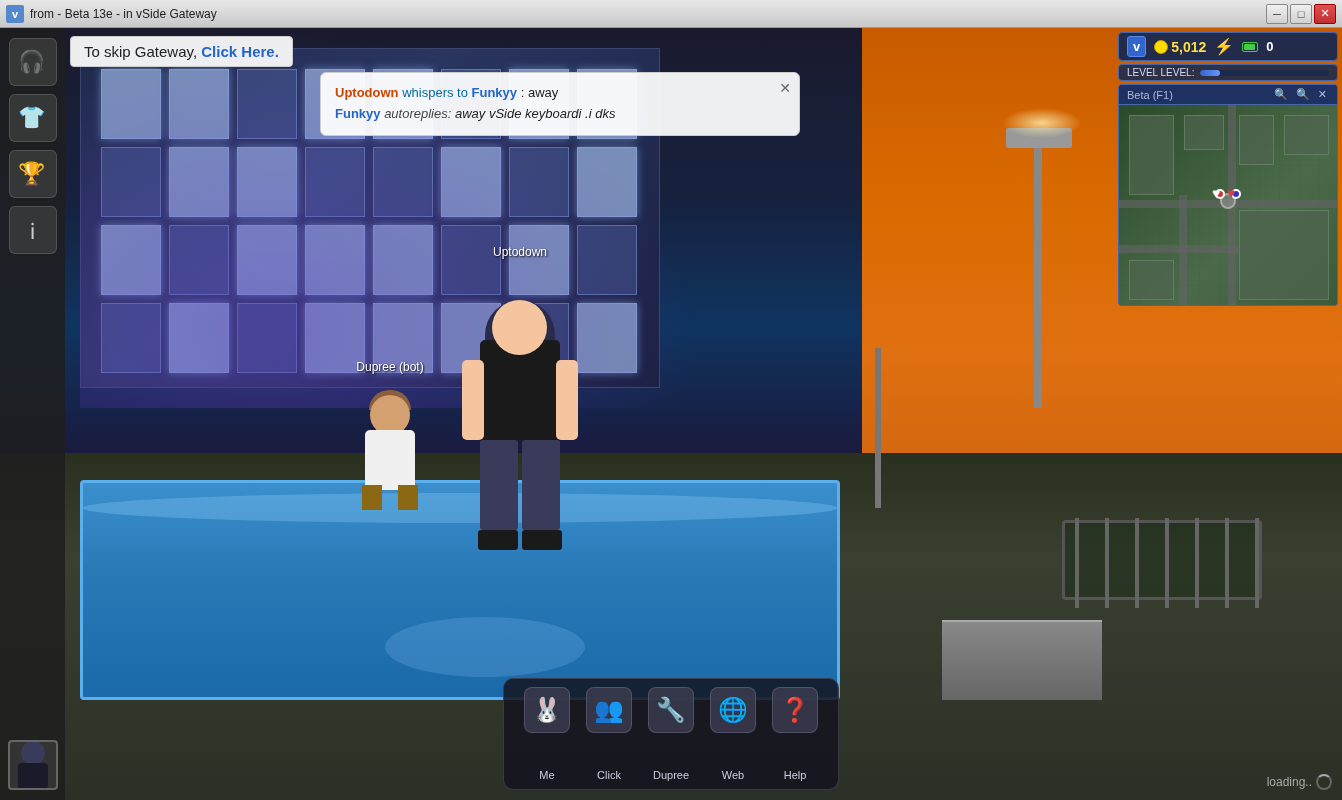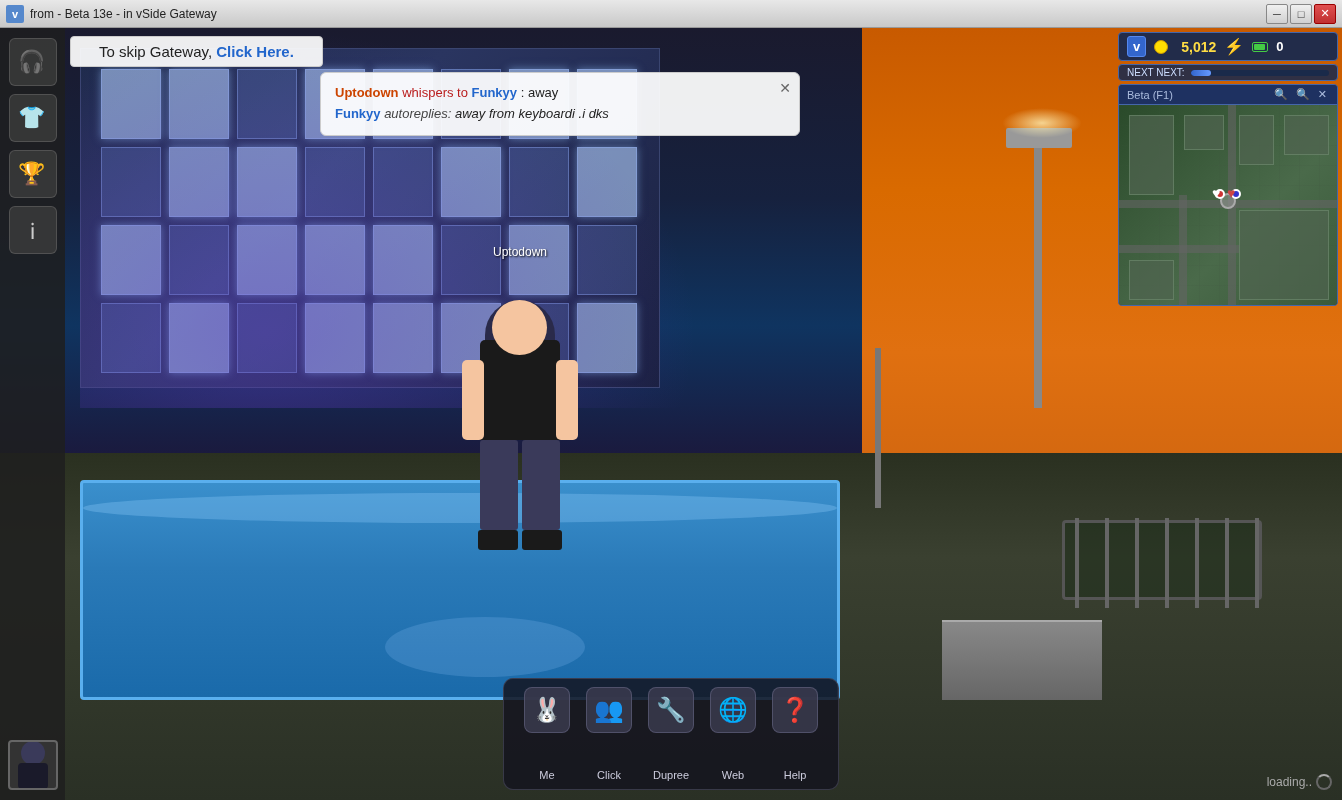--- a/index.html
+++ b/index.html
@@ -425,21 +425,21 @@
       align-items: center;
       justify-content: center;
     }
 
     
     #skip-banner {
       position: absolute;
       top: 8px;
       left: 70px;
       background: rgba(255, 255, 255, 0.92);
-      padding: 6px 28px;
+      padding: 6px 13px;
       border-radius: 4px;
       font-size: 15px;
       color: #222;
       z-index: 60;
       border: 1px solid #ccc;
     }
     #skip-banner .click-here {
       color: #2266cc;
       font-weight: bold;
     }
@@ -460,21 +460,21 @@
     }
     #chat-bubble .close-x {
       position: absolute;
       top: 4px;
       right: 8px;
       cursor: pointer;
       color: #666;
       font-size: 14px;
     }
     .chat-line1 .user1 { color: #cc4400; font-weight: bold; }
-    .chat-line1 .whispers { color: #b91c1c; }
+    .chat-line1 .whispers { color: #0369a1; }
     .chat-line1 .user2 { color: #2266cc; font-weight: bold; }
     .chat-line1 .msg { color: #222; }
     .chat-line2 .user2b { color: #2266cc; font-weight: bold; }
     .chat-line2 .action { color: #444; font-style: italic; }
     .chat-line2 .msg2 { color: #222; font-style: italic; }
 
     
     #hud-topright {
       position: absolute;
       top: 4px;
@@ -500,21 +500,21 @@
       padding: 2px 5px;
       border-radius: 3px;
       border: 1px solid #5588ee;
     }
     .hud-coins {
       color: #ffdd44;
       font-size: 14px;
       font-weight: bold;
       display: flex;
       align-items: center;
-      gap: 13px;
+      gap: 3px;
     }
     .coin-icon {
       width: 14px;
       height: 14px;
       background: #ffdd00;
       border-radius: 50%;
       border: 1px solid #cc9900;
     }
     .hud-separator {
       color: #4466aa;
@@ -820,20 +820,28 @@
     <div class="fence-post" style="left:130px"></div>
     <div class="fence-post" style="left:160px"></div>
     <div class="fence-post" style="left:190px"></div>
   </div>
 
   <div class="lamp-post"></div>
   <div class="lamp-head"></div>
   <div class="lamp-light"></div>
   <div class="lamp-post2"></div>
 
+  <div class="character-dupree">
+    <div class="char-name-tag">Dupree (bot)</div>
+    <div class="dupree-hair"></div>
+    <div class="dupree-head"></div>
+    <div class="dupree-body"></div>
+    <div class="dupree-leg-left"></div>
+    <div class="dupree-leg-right"></div>
+  </div>
 
   <div class="character-uptodown">
     <div class="char-name-tag" style="top:-25px">Uptodown</div>
     <div class="char-hair"></div>
     <div class="char-head"></div>
     <div class="char-torso"></div>
     <div class="char-arm-left"></div>
     <div class="char-arm-right"></div>
     <div class="char-pants-left"></div>
     <div class="char-pants-right"></div>
@@ -863,41 +871,41 @@
     <div class="chat-line1">
       <span class="user1">Uptodown</span>
       <span class="whispers"> whispers to </span>
       <span class="user2">Funkyy</span>
       <span class="msg">: </span>
       <span class="msg">away</span>
     </div>
     <div class="chat-line2">
       <span class="user2b">Funkyy</span>
       <span class="action"> autoreplies: </span>
-      <span class="msg2">away from keyboardi .i dks</span>
+      <span class="msg2">away vSide keyboardi .i dks</span>
     </div>
   </div>
 
   <div id="hud-topright">
     <div id="hud-stats">
       <div class="hud-vside-logo">v</div>
       <div class="hud-coins">
         <div class="coin-icon"></div>
         <span>5,012</span>
       </div>
       <div class="hud-separator">⚡</div>
       <div class="hud-battery">
         <div class="battery-icon">
           <div class="battery-fill"></div>
         </div>
       </div>
       <div class="hud-points">0</div>
     </div>
     <div id="hud-level">
-      <span>NEXT NEXT:</span>
+      <span>LEVEL LEVEL:</span>
       <div class="level-bar-bg">
         <div class="level-bar-fill"></div>
       </div>
     </div>
 
     <div id="radar">
       <div id="radar-header">
         <span id="radar-title">
           <span>Beta</span>
           <span>(F1)</span>

